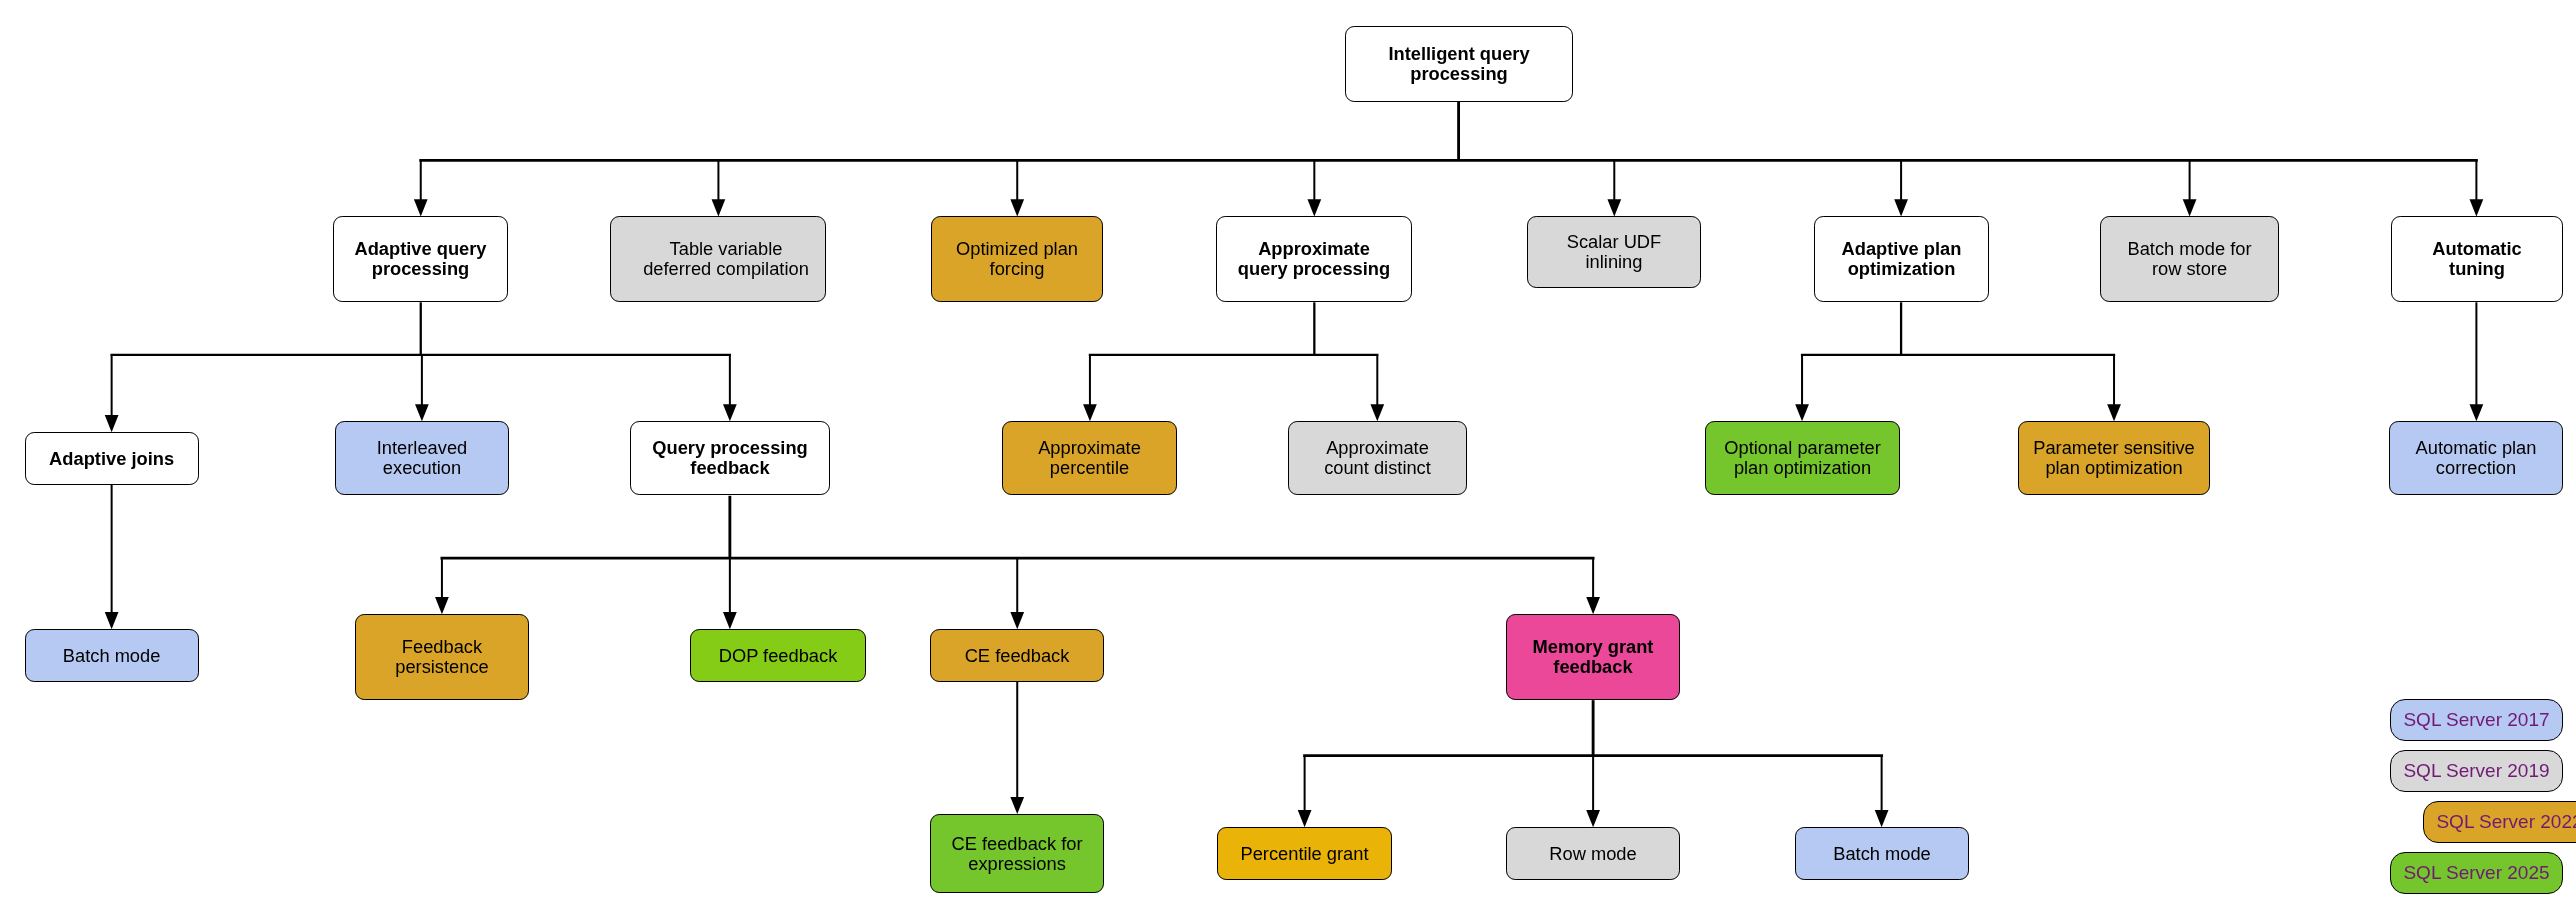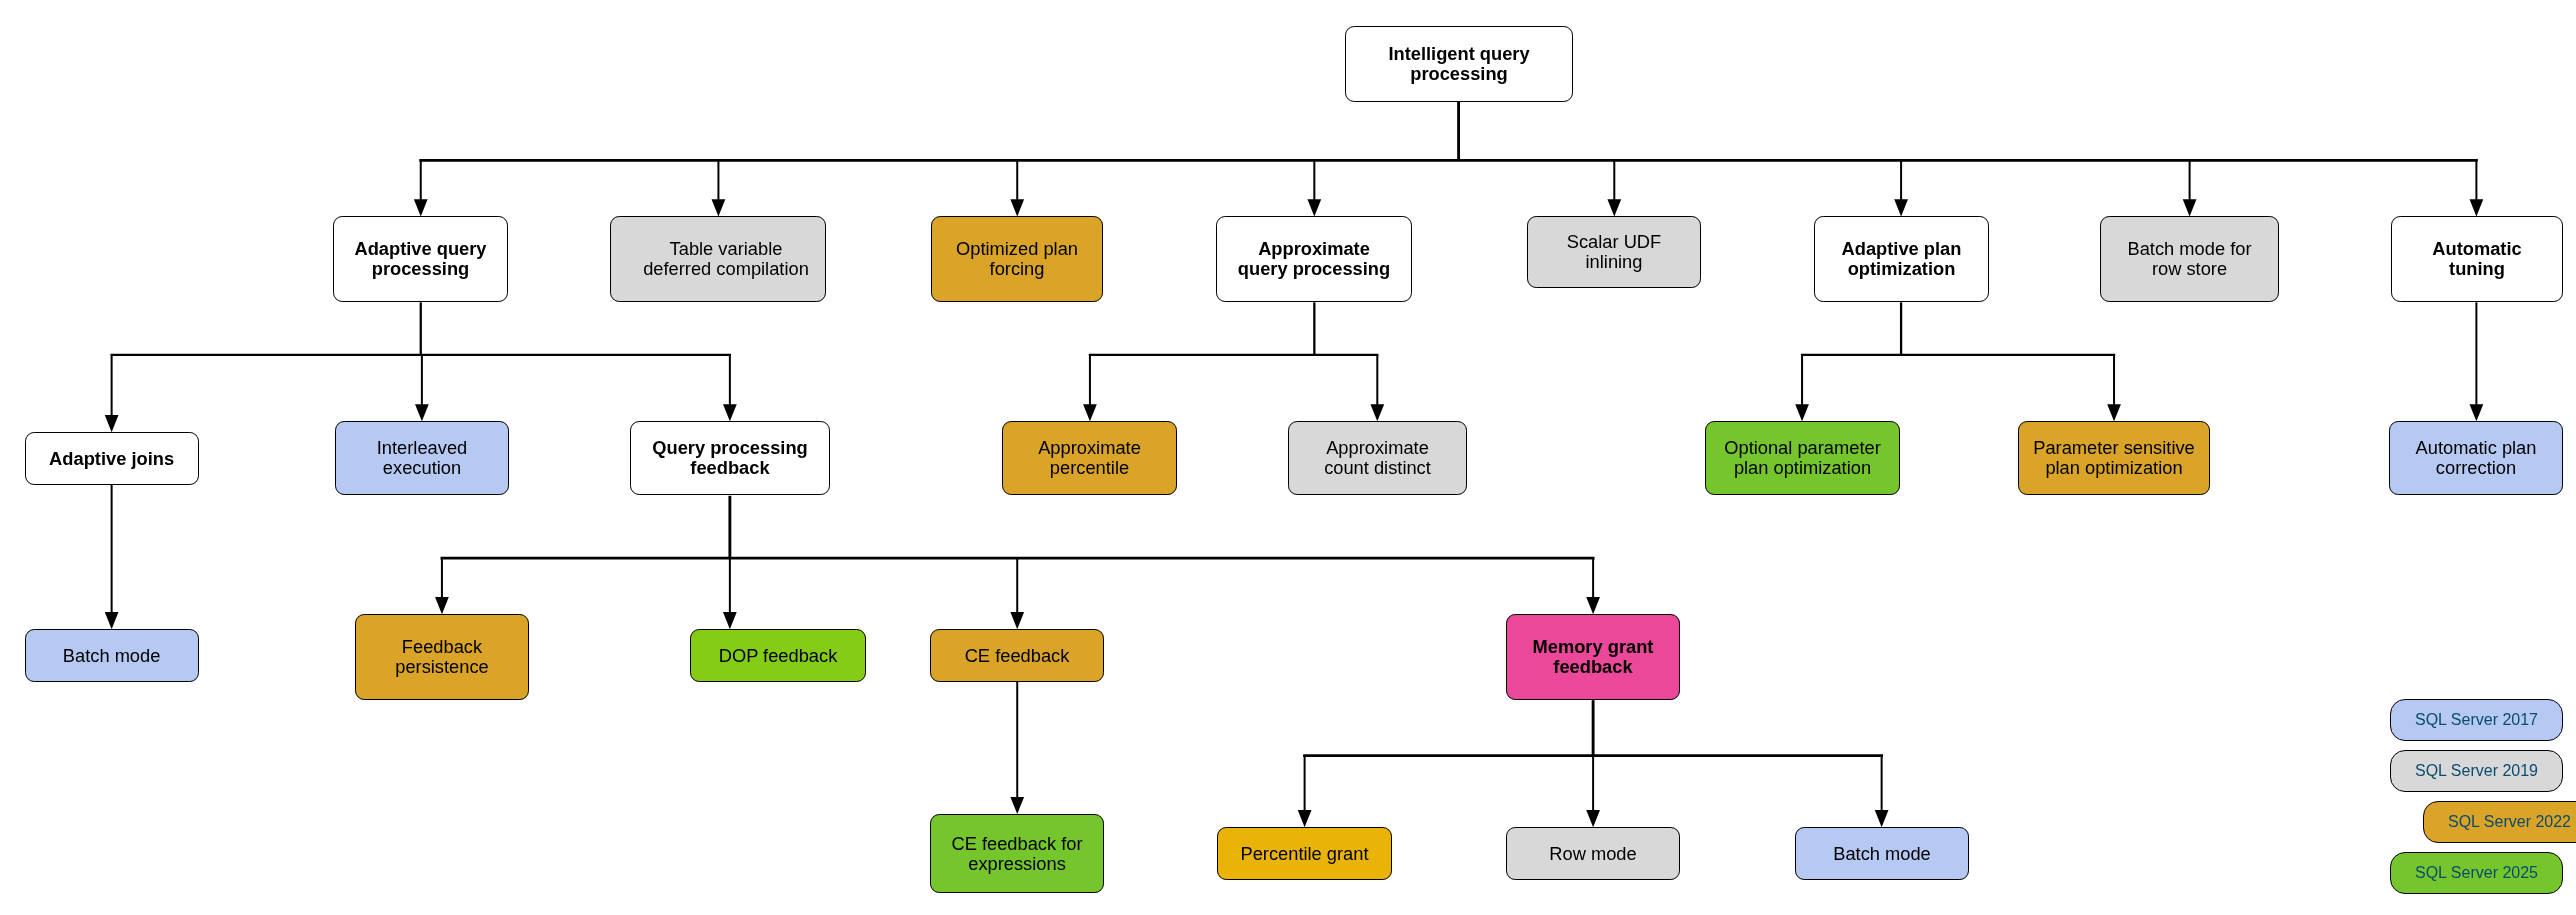--- a/index.html
+++ b/index.html
@@ -37,22 +37,22 @@
   .legend-pill {
     position: absolute;
     box-sizing: border-box;
     border: 1.7px solid #000000;
     border-radius: 15px;
     display: flex;
     align-items: center;
     justify-content: center;
     text-align: center;
     white-space: pre;
-    font-size: 16px;
-    color: #0c4a6e;
+    font-size: 19px;
+    color: #701a75;
   }
 </style>
 </head>
 <body>
 
 <div id="canvas">
   <svg id="connectors" xmlns="http://www.w3.org/2000/svg" width="2576" height="916" viewBox="0 0 4500 1600">
       <line x1="2548" y1="178" x2="2548" y2="280" stroke="#000000" stroke-width="5"></line>
       <line x1="732.5" y1="280" x2="4328.5" y2="280" stroke="#000000" stroke-width="5"></line>
       <line x1="735" y1="280" x2="735" y2="352" stroke="#000000" stroke-width="3.5"></line>

